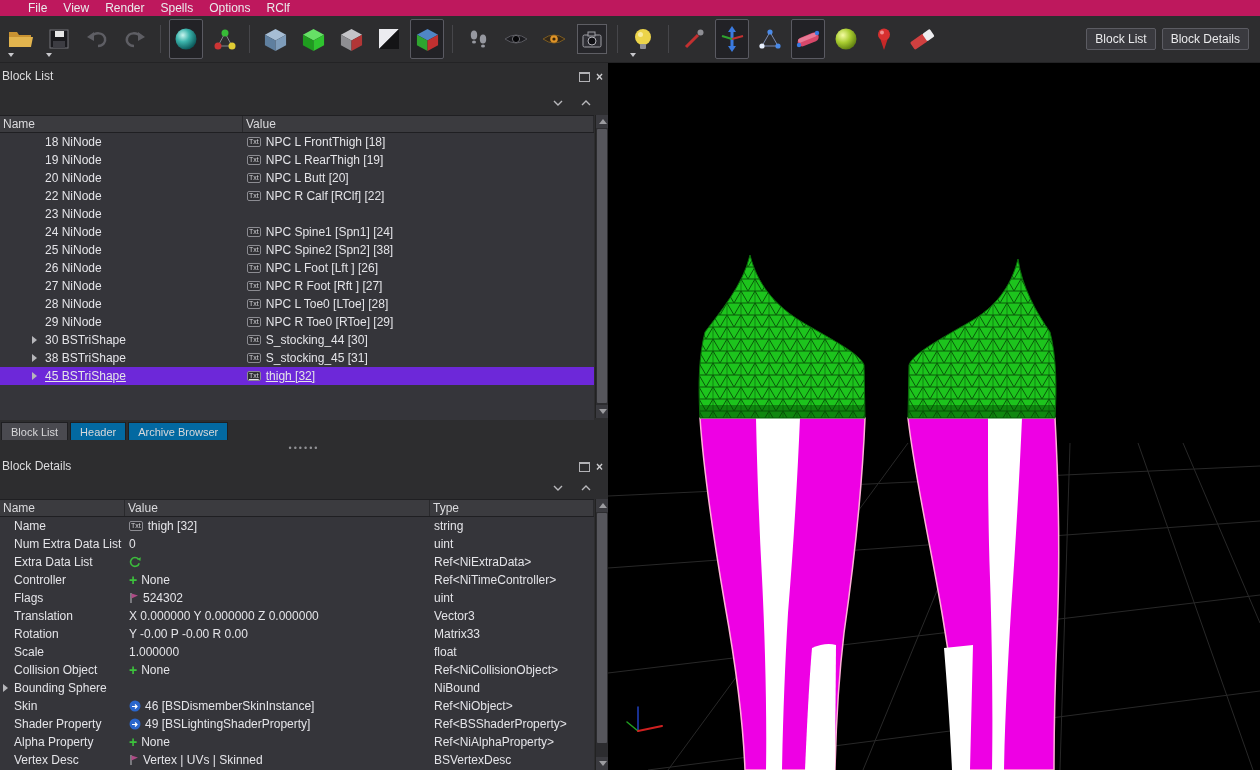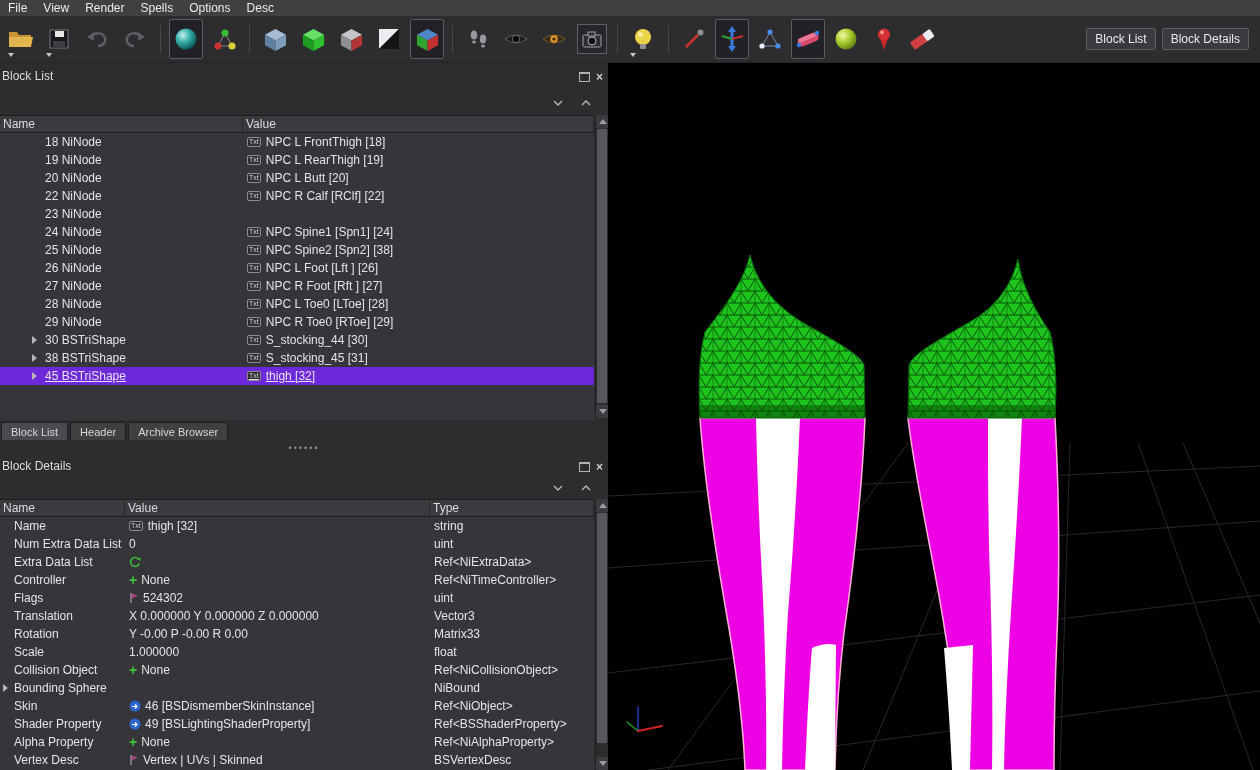--- a/index.html
+++ b/index.html
@@ -8,21 +8,21 @@
     --c-white:#ffffff;
     --c-ax-x:#d02020;
     --c-ax-y:#20a020;
     --c-ax-z:#2040c0;
   }
   html,body{margin:0;padding:0;}
   body{position:relative;width:1260px;height:770px;overflow:hidden;background:#2d2d2f;
        font-family:"Liberation Sans","DejaVu Sans",sans-serif;font-size:12px;color:#e4e4e8;}
 
   
-  .menubar{height:16px;display:flex;align-items:flex-start;background:#404040;}
+  .menubar{height:16px;display:flex;align-items:flex-start;background:#be185d;padding-left:20px;}
   .menu-item{padding:1px 8px;font-size:12px;color:#eaeaec;cursor:default;}
 
   
   .toolbar{height:46px;display:flex;align-items:center;background:#2d2d2f;border-bottom:1px solid #232325;padding:0 2px;}
   .tb-icons{display:flex;align-items:center;}
   .tbtn{min-width:32px;height:38px;display:flex;align-items:center;justify-content:center;
         position:relative;margin:0 2px;border:1px solid transparent;border-radius:2px;}
   .tbtn.pressed{background:#222226;border-color:#5a5a62;}
   .tbtn .dd{position:absolute;left:3px;bottom:1px;width:0;height:0;
             border-left:3px solid transparent;border-right:3px solid transparent;border-top:4px solid #c8c8cc;}
@@ -55,21 +55,21 @@
   .arrow-slot-sm{width:11px;flex:none;display:inline-flex;}
   .tree-arrow{width:0;height:0;border-left:5px solid #b6b6ba;border-top:4px solid transparent;
               border-bottom:4px solid transparent;display:inline-block;}
   .ic-txt{display:inline-block;font-size:7px;line-height:8px;color:#d2d2d6;border:1px solid #8c8c92;
           border-radius:2px;padding:0 1px;margin-right:5px;background:#2f2f33;flex:none;}
   .ic-plus{color:#3cc43c;font-weight:bold;font-size:14px;margin-right:4px;line-height:12px;flex:none;}
   .vic{margin-right:4px;display:inline-flex;flex:none;}
 
   .tabs{position:absolute;display:flex;height:20px;align-items:flex-end;left:1px;}
   .tab{font-size:11px;padding:3px 9px 2px 9px;border:1px solid #1f1f22;border-bottom:none;
-       background:#404040;color:#d8d8da;margin-right:2px;}
+       background:#0369a1;color:#d8d8da;margin-right:2px;}
   .tab.active{background:#4a4a50;}
   .splitter{position:absolute;width:100%;text-align:center;color:#909094;font-size:9px;letter-spacing:2px;height:10px;line-height:8px;}
 
   .vscroll{position:absolute;right:0;width:13px;background:#2c2c2f;border-left:1px solid #222;box-sizing:border-box;}
   .sb-btn{position:absolute;left:0;width:13px;height:13px;background:#3a3a3f;display:flex;align-items:center;justify-content:center;}
   .sb-up{top:0;} .sb-down{bottom:0;}
   .tri-up{width:0;height:0;border-left:4px solid transparent;border-right:4px solid transparent;border-bottom:5px solid #9c9ca0;}
   .tri-down{width:0;height:0;border-left:4px solid transparent;border-right:4px solid transparent;border-top:5px solid #9c9ca0;}
   .sb-thumb{position:absolute;left:1px;width:10px;background:#56565c;border-radius:1px;}
 
@@ -78,21 +78,21 @@
 </style>
 </head>
 <body>
 
 <div class="menubar">
     <div class="menu-item">File</div>
     <div class="menu-item">View</div>
     <div class="menu-item">Render</div>
     <div class="menu-item">Spells</div>
     <div class="menu-item">Options</div>
-    <div class="menu-item">Desc</div>
+    <div class="menu-item">RClf</div>
   </div>
 
 <div class="toolbar">
   <div class="tb-icons">
       <div class="tbtn">
         <svg width="26" height="22" viewBox="0 0 26 22">
           <path d="M1 4 L9 4 L11 7 L23 7 L23 19 L1 19 Z" fill="#c89232"></path>
           <path d="M1 9 L25 9 L23 19 L1 19 Z" fill="#e2b44e"></path>
         </svg>
         <span class="dd"></span>

